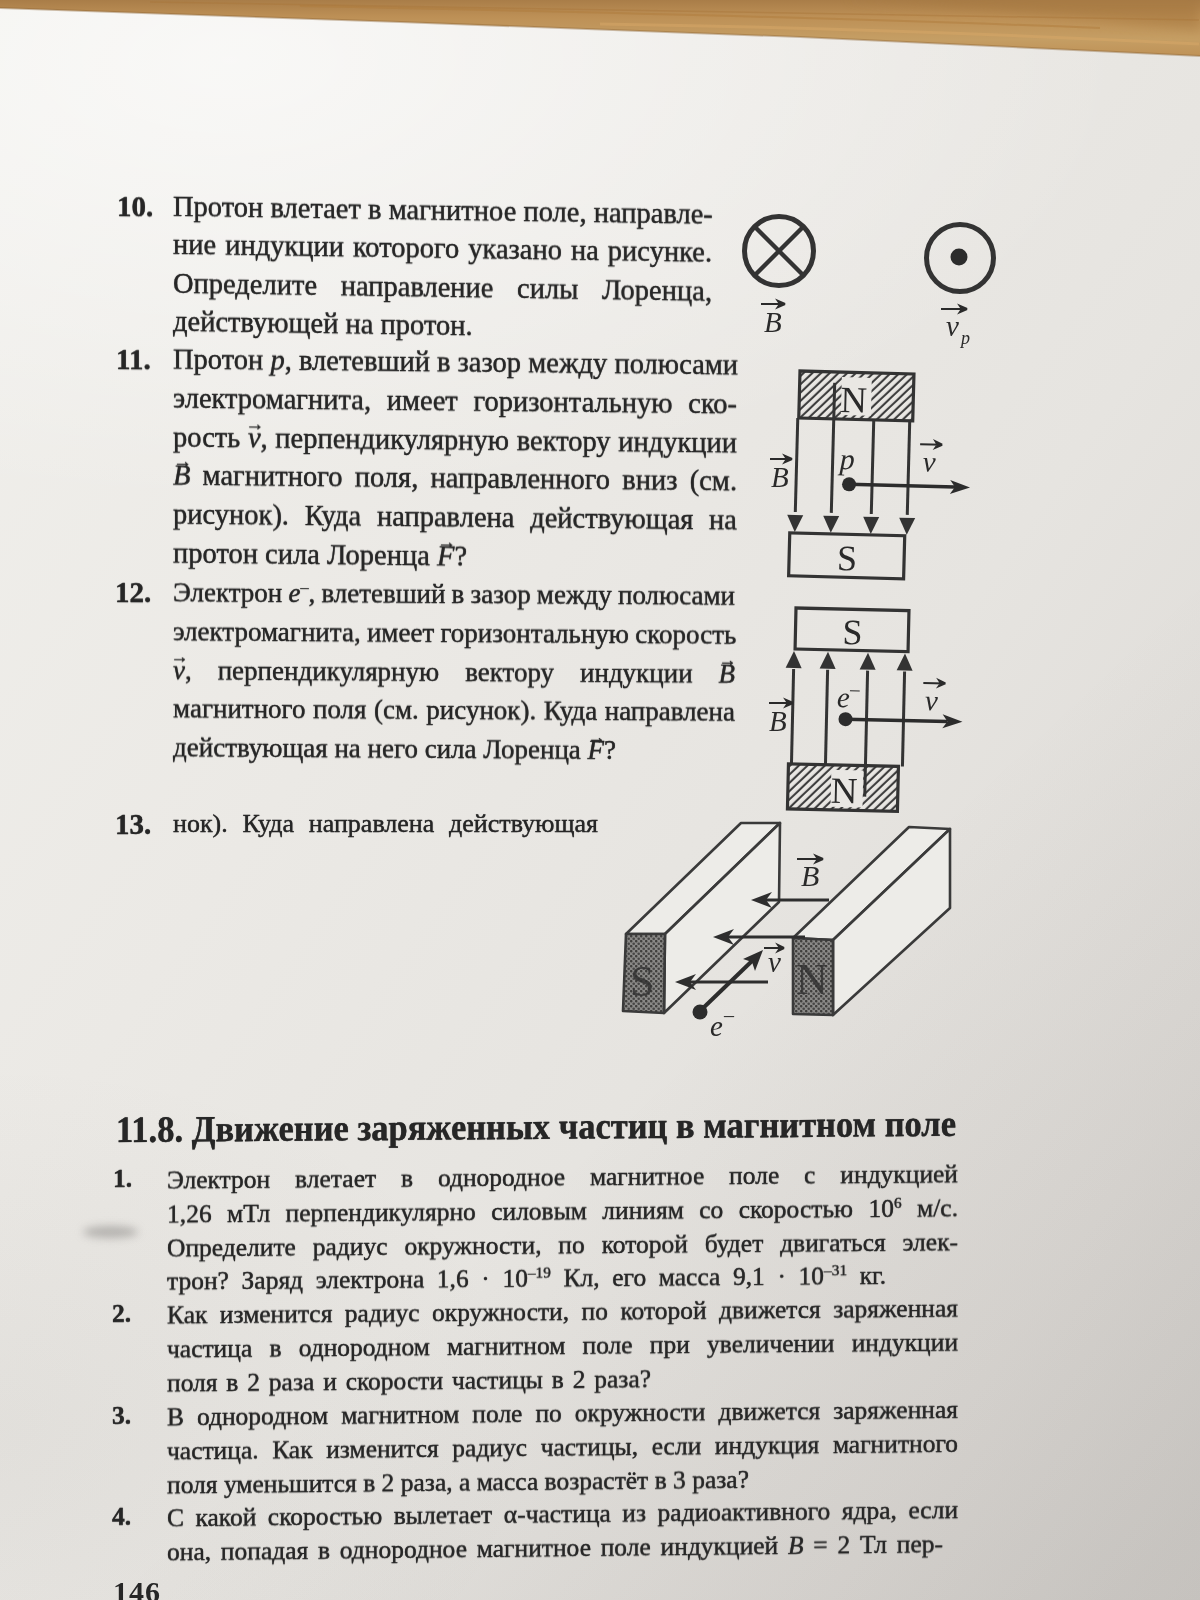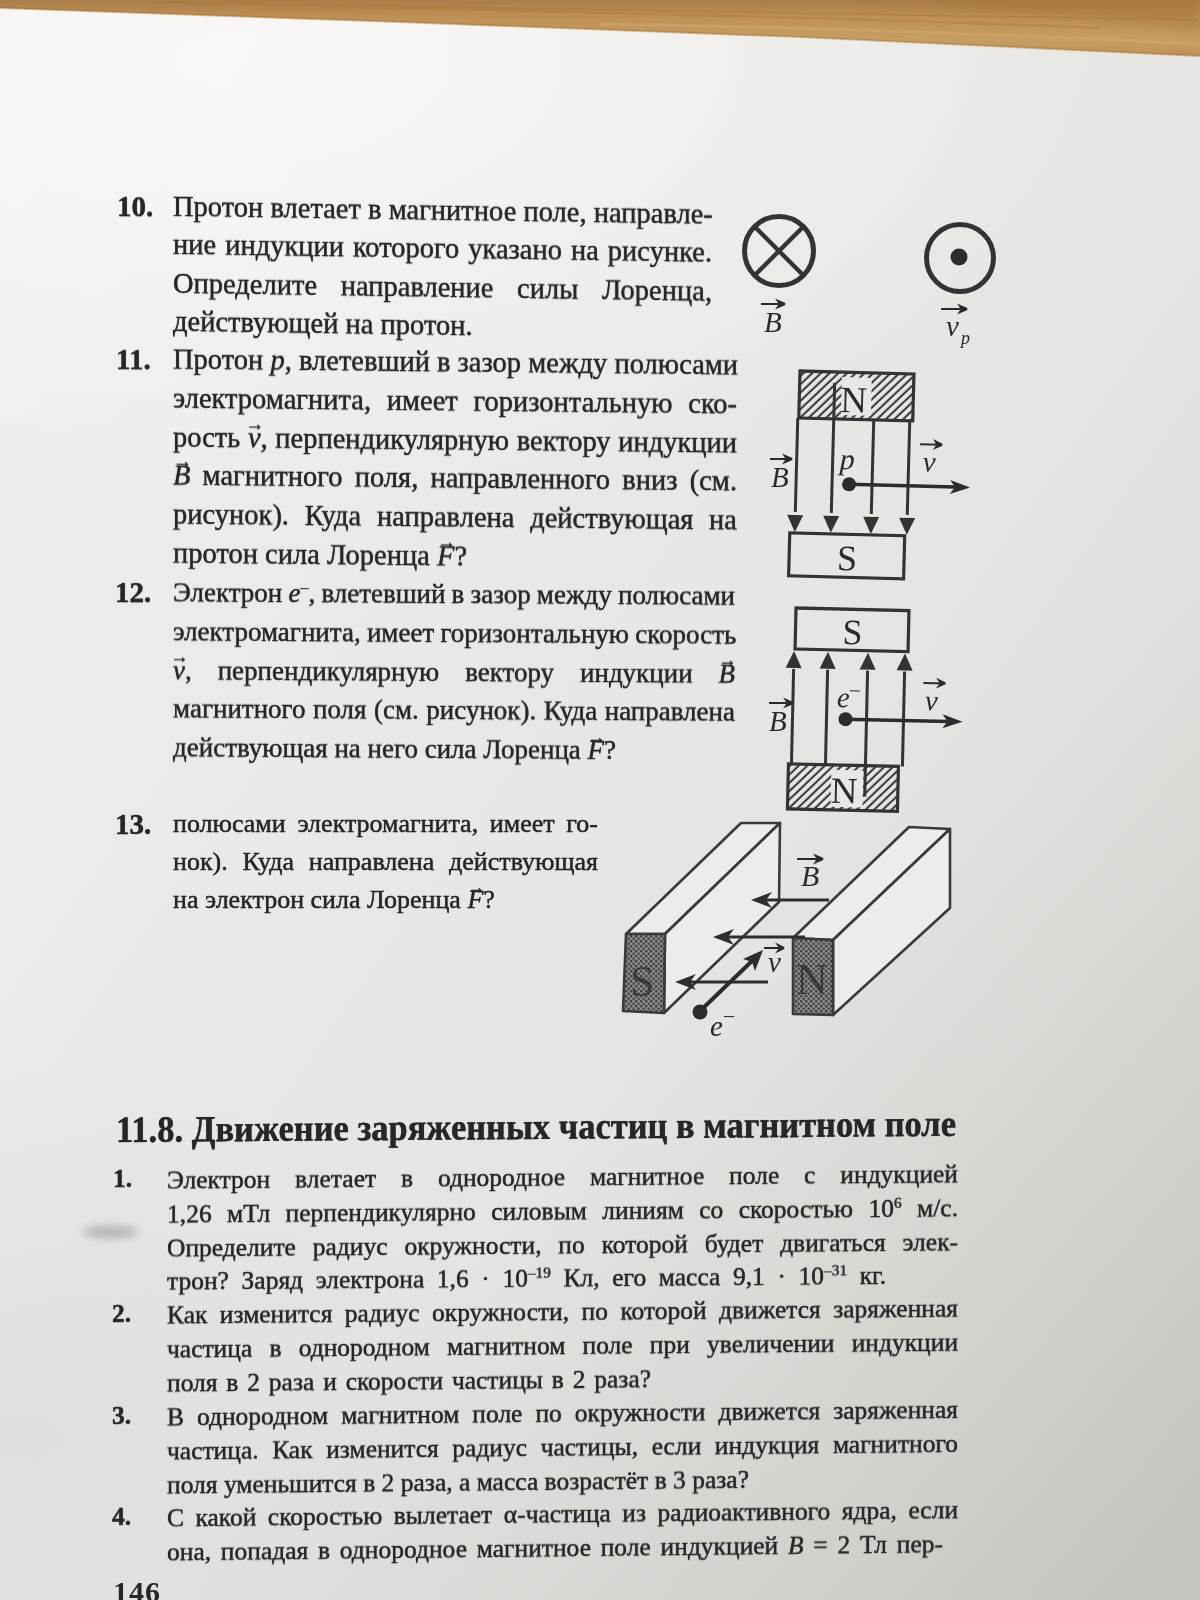--- a/index.html
+++ b/index.html
@@ -82,23 +82,21 @@
     <div class="ln" style="word-spacing:-0.5px;">электромагнита, имеет горизонтальную скорость</div>
     <div class="ln"><span class="vec">v</span>, перпендикулярную вектору индукции <span class="vec">B</span></div>
     <div class="ln">магнитного поля (см. рисунок). Куда направлена</div>
     <div class="ln last">действующая на него сила Лоренца <span class="vec">F</span>?</div>
   </div>
 </div>
 
 <div class="prob big" style="left:115px;top:805.2px;width:520px;font-size:26px;line-height:38px;transform:skewY(0deg);">
   <div class="num" style="left:0;top:0;">13.</div>
   <div style="position:absolute;left:58px;top:0;width:425px;">
-    <div class="ln">полюсами электромагнита, имеет го-</div>
     <div class="ln">нок). Куда направлена действующая</div>
-    <div class="ln last">на электрон сила Лоренца <span class="vec">F</span>?</div>
   </div>
 </div>
 
 <div class="abs" style="left:116px;top:1109.7px;width:860px;font-size:37px;font-weight:bold;line-height:40px;text-shadow:0 0 0.8px rgba(30,30,30,0.7);-webkit-text-stroke:0.3px #222;white-space:nowrap;transform:skewY(-0.42deg) scaleX(0.932);transform-origin:0 0;">11.8. Движение заряженных частиц в магнитном поле</div>
 
 <div class="prob small" style="left:113px;top:1163.9px;width:880px;transform:skewY(-0.45deg);transform-origin:0 0;">
   <div class="num" style="left:0;top:0;">1.</div>
   <div style="position:absolute;left:54px;top:0;width:791px;">
     <div class="ln">Электрон влетает в однородное магнитное поле с индукцией</div>
     <div class="ln">1,26 мТл перпендикулярно силовым линиям со скоростью 10<sup>6</sup> м/с.</div>

